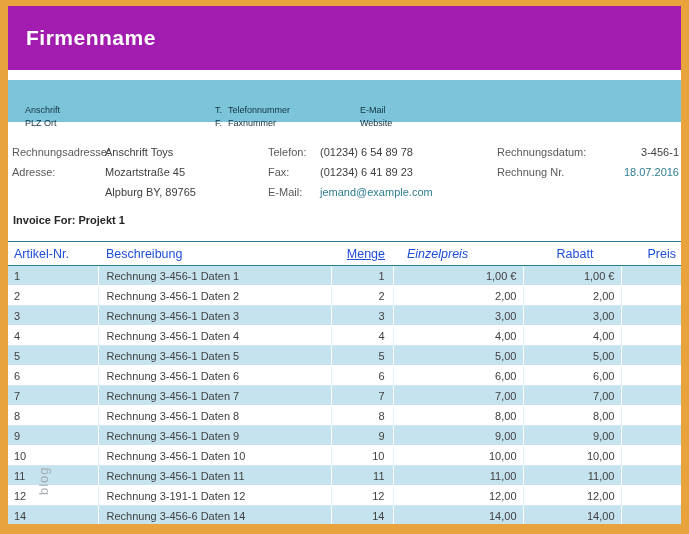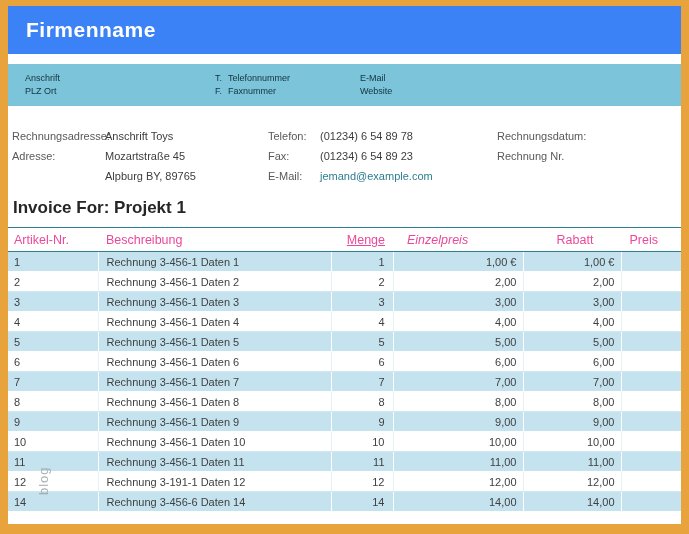--- a/index.html
+++ b/index.html
@@ -3,60 +3,60 @@
 <meta charset="utf-8">
 <style>
   * { margin:0; padding:0; box-sizing:border-box; }
   html,body { width:689px; height:534px; }
   body { font-family:"Liberation Sans", sans-serif; }
 
   .page { position:relative; width:689px; height:534px; background:#E8A33C; overflow:hidden; }
   .inner { position:absolute; left:8px; right:8px; top:6px; bottom:10px; background:#ffffff; overflow:hidden; }
 
   
-  .masthead { height:48px; background:#3b82f6; display:flex; align-items:center; padding-left:18px; }
+  .masthead { height:64px; background:#a21caf; display:flex; align-items:center; padding-left:18px; }
   .company-name { color:#ffffff; font-size:21px; font-weight:bold; letter-spacing:.5px; }
 
   
   .contact-bar { position:relative; margin-top:10px; height:42px; background:#7CC4D9; color:#12333F; font-size:9px; line-height:13px; }
-  .cb-group { position:absolute; top:8px; }
+  .cb-group { position:absolute; top:24px; }
   .cb-address { left:17px; }
   .cb-phone { left:207px; }
   .cb-mail { left:352px; }
   .cb-prefix { display:inline-block; width:13px; }
 
   
   .details { position:relative; height:92px; font-size:11px; }
   .d-col { position:absolute; top:20px; line-height:20px; }
   .d-labels { color:#595959; }
   .d-values { color:#3d3d3d; }
   .d-left-labels { left:4px; }
   .d-left-values { left:97px; }
   .d-mid-labels { left:260px; }
   .d-mid-values { left:312px; }
   .d-right-labels { left:489px; }
   .d-right-values { right:2px; text-align:right; }
   .teal-text { color:#2E7D92; }
 
   
-  .invoice-for { padding-left:5px; font-size:17px; font-weight:bold; color:#262626; margin-bottom:9px; }
+  .invoice-for { padding-left:5px; font-size:11px; font-weight:bold; color:#262626; margin-bottom:15px; }
 
   
   table.items { width:673px; border-collapse:collapse; table-layout:fixed; }
   col.c-nr { width:90px; } col.c-beschreibung { width:233px; } col.c-menge { width:62px; }
   col.c-einzelpreis { width:130px; } col.c-rabatt { width:98px; } col.c-preis { width:60px; }
 
-  thead th { height:24px; font-size:12.5px; font-weight:normal; color:#ec4899; background:#fff;
+  thead th { height:24px; font-size:12.5px; font-weight:normal; color:#1d4ed8; background:#fff;
              border-top:1px solid #2E7D92; border-bottom:1px solid #2E7D92; vertical-align:middle; }
   th.col-nr { text-align:left; padding-left:6px; }
   th.col-beschreibung { text-align:left; padding-left:8px; }
   th.col-menge { text-align:right; padding-right:8px;text-decoration:underline; }
   th.col-einzelpreis { text-align:left; padding-left:14px;font-style:italic; }
   th.col-rabatt { text-align:center; padding-left:6px; }
-  th.col-preis { text-align:right; padding-right:23px; }
+  th.col-preis { text-align:right; padding-right:5px; }
 
   tbody td { height:20px; font-size:11px; color:#404040; vertical-align:middle; overflow:hidden; white-space:nowrap; }
   tbody tr:nth-child(odd) td { background:#C5E3EF; border-bottom:1px solid #ffffff; border-right:1px solid #ffffff; }
   tbody tr:nth-child(even) td { background:#ffffff; border-bottom:1px solid #CFE8F2; border-right:1px solid #E4F2F8; }
   td.col-nr { text-align:left; padding-left:6px; }
   td.col-beschreibung { text-align:left; padding-left:8px; }
   td.col-menge { text-align:right; padding-right:8px; }
   td.col-einzelpreis { text-align:right; padding-right:6px; }
   td.col-rabatt { text-align:right; padding-right:6px; }
   td.col-preis { text-align:right; padding-right:5px; }
@@ -103,27 +103,31 @@
         <div>Alpburg BY, 89765</div>
       </div>
 
       <div class="d-col d-labels d-mid-labels">
         <div>Telefon:</div>
         <div>Fax:</div>
         <div>E-Mail:</div>
       </div>
       <div class="d-col d-values d-mid-values">
         <div>(01234) 6 54 89 78</div>
-        <div>(01234) 6 54 89 23</div>
+        <div>(01234) 6 41 89 23</div>
         <div class="teal-text">jemand@example.com</div>
       </div>
 
       <div class="d-col d-labels d-right-labels">
         <div>Rechnungsdatum:</div>
         <div>Rechnung Nr.</div>
+      </div>
+      <div class="d-col d-values d-right-values">
+        <div>3-456-1</div>
+        <div class="teal-text">18.07.2016</div>
       </div>
     </div>
 
     <div class="invoice-for">Invoice For: Projekt 1</div>
 
     <table class="items">
       <colgroup>
         <col class="c-nr">
           <col class="c-beschreibung">
           <col class="c-menge">

